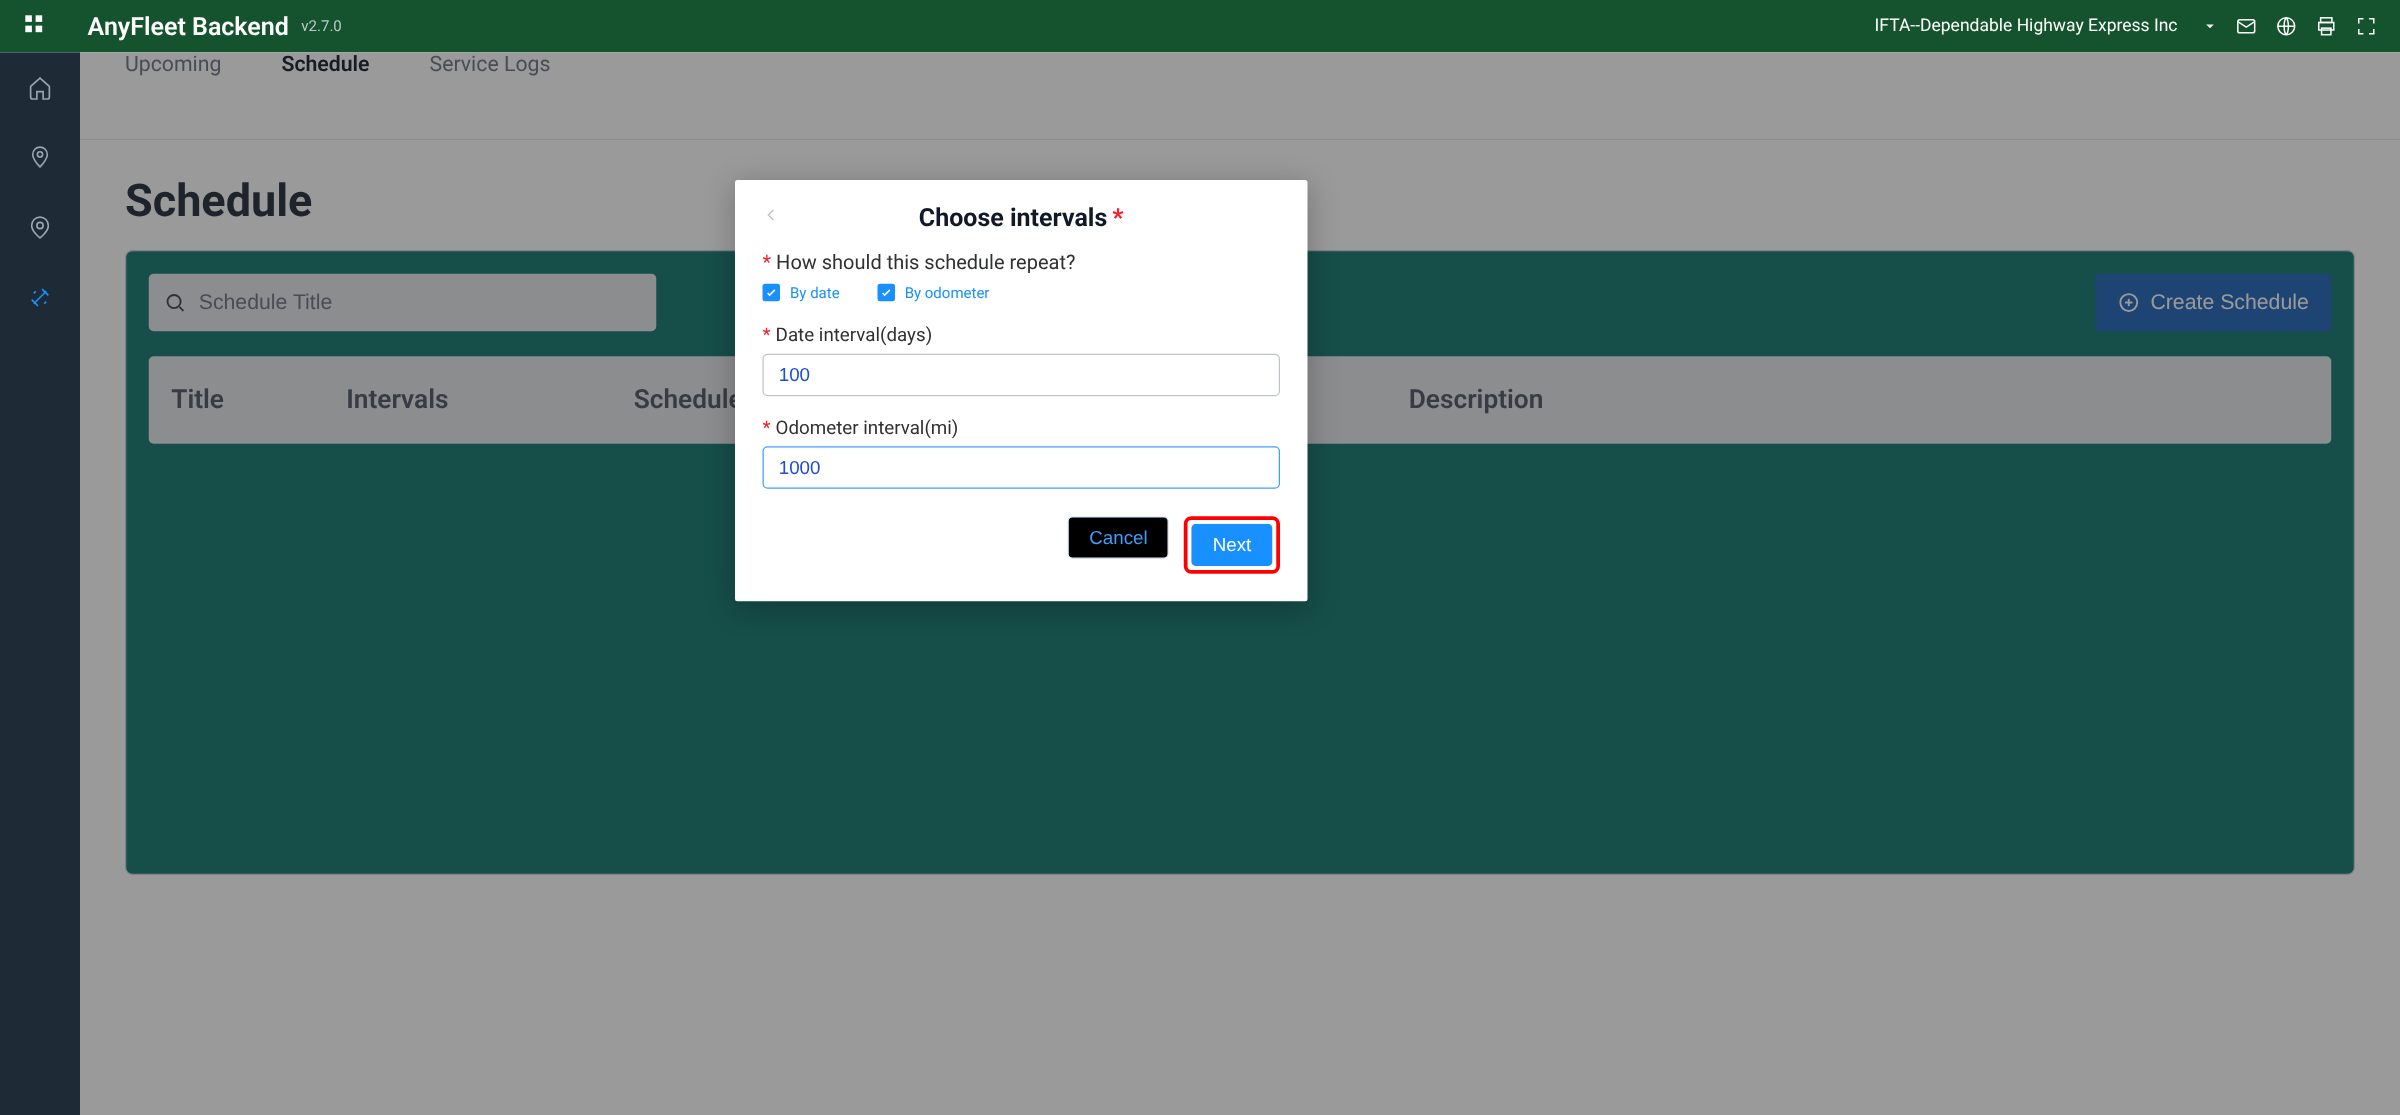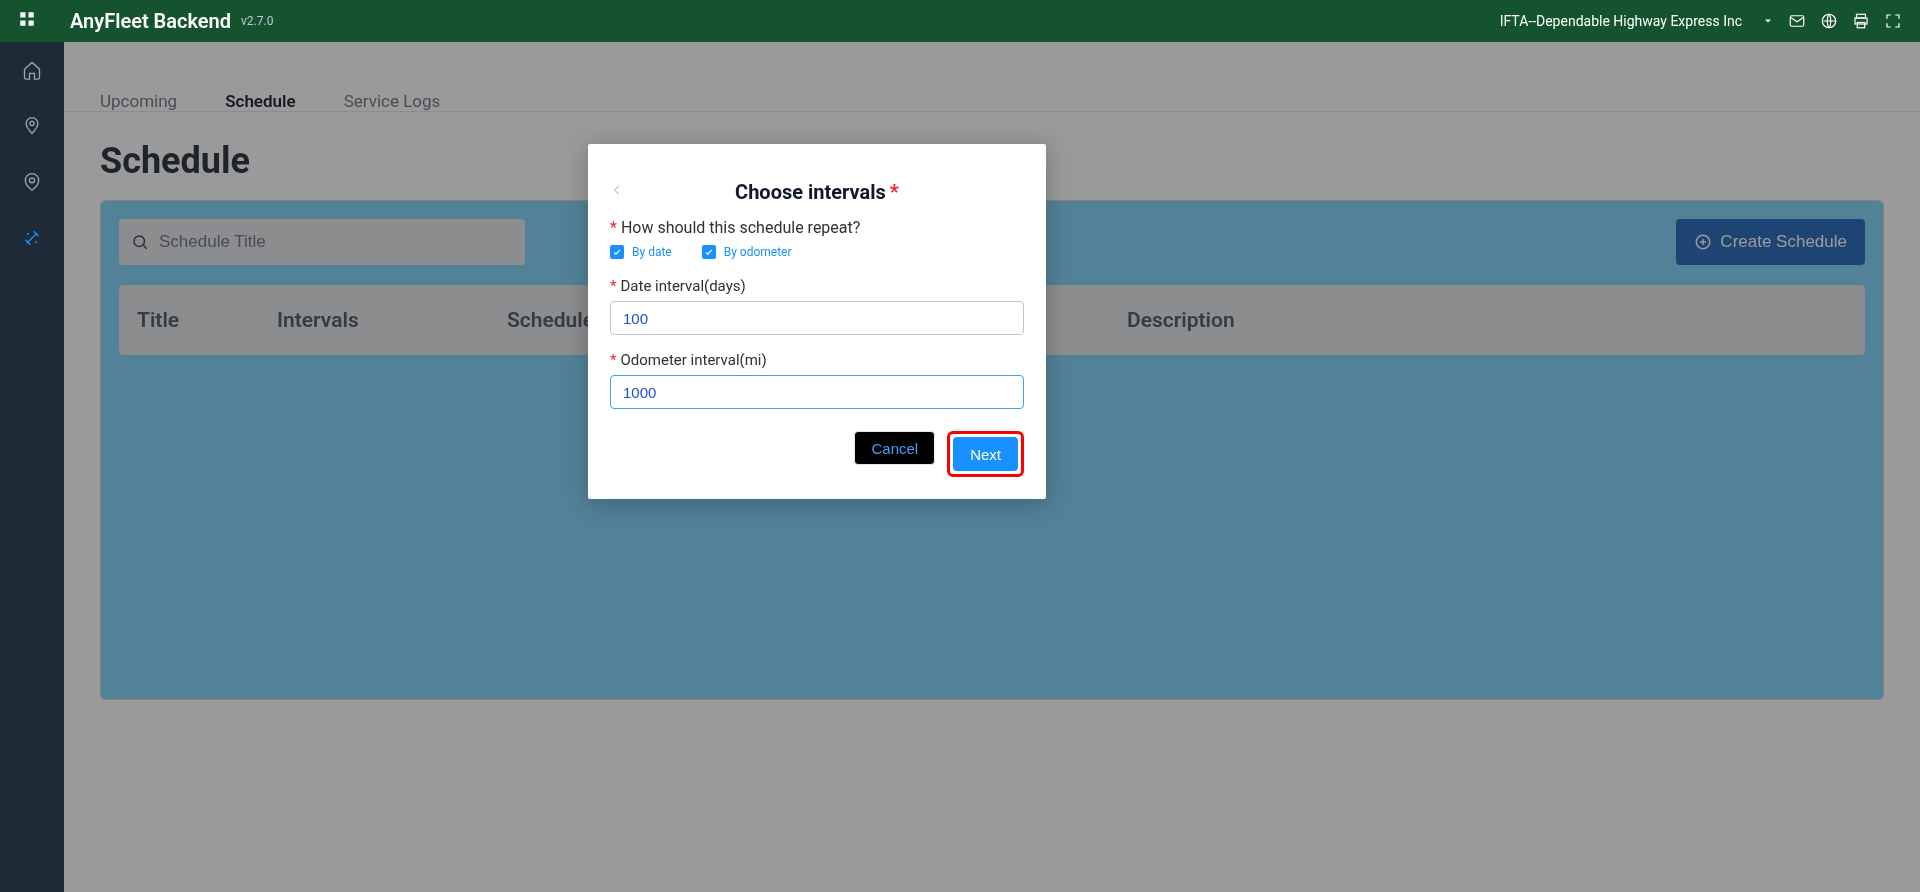--- a/index.html
+++ b/index.html
@@ -15,45 +15,45 @@
   .topbar .icon-btn { margin-left: 14px; display: flex; align-items: center; }
   .topbar .icon-btn svg { width: 18px; height: 18px; fill: none; stroke: #fff; stroke-width: 1.6; }
 
   
   .sidebar { position: absolute; top: 42px; left: 0; bottom: 0; width: 64px; background: #1f2a37; padding-top: 18px; display: flex; flex-direction: column; align-items: center; gap: 32px; }
   .sidebar .nav-icon svg { width: 20px; height: 20px; fill: none; stroke: #9aa5b1; stroke-width: 1.6; }
   .sidebar .nav-icon.active svg { stroke: #1890ff; }
 
   
   .main { position: absolute; left: 64px; top: 42px; right: 0; bottom: 0; background: #fff; }
-  .tabs { height: 70px; display: flex; align-items: flex-end; gap: 48px; padding: 0 36px; border-bottom: 1px solid #e5e7eb; color: #6b7280; font-size: 17px; }
+  .tabs { height: 70px; display: flex; align-items: flex-start; gap: 48px; padding: 0 36px; border-bottom: 1px solid #e5e7eb; color: #6b7280; font-size: 17px; }
   .tabs .tab.active { color: #111827; font-weight: 600; }
   .page-title { font-size: 36px; font-weight: 700; color: #1f2937; padding: 28px 36px 18px; }
-  .panel { margin: 0 36px 40px; border: 1px solid #d1d5db; border-radius: 6px; background: #7dd3fc; padding: 18px; height: 500px; }
+  .panel { margin: 0 36px 40px; border: 1px solid #d1d5db; border-radius: 6px; background: #0f766e; padding: 18px; height: 500px; }
   .panel-top { display: flex; justify-content: space-between; align-items: center; margin-bottom: 20px; }
   .search-box { width: 406px; height: 46px; background: #e5e7eb; border-radius: 4px; display: flex; align-items: center; padding: 0 12px; color: #6b7280; }
   .search-box svg { width: 18px; height: 18px; stroke: #374151; fill: none; stroke-width: 2; margin-right: 10px; }
   .search-box input { flex:1; border:none; background:transparent; font-size:17px; color:#374151; outline:none; }
   .search-box input::placeholder { color:#6b7280; }
   .create-btn { background: #1e63b8; color: #fff; border: none; border-radius: 4px; height: 46px; padding: 0 18px; font-size: 17px; display: flex; align-items: center; gap: 8px; }
   .create-btn svg { width: 18px; height: 18px; stroke: #fff; fill: none; stroke-width: 2; }
   .table-head { display: flex; background: #e5e7eb; height: 70px; align-items: center; color: #4b5563; font-size: 21px; font-weight: 600; border-radius: 4px; }
   .th { padding-left: 18px; }
   .th.title { width: 140px; }
   .th.intervals { width: 230px; }
   .th.type { width: 300px; }
   .th.service { width: 320px; }
   .th.desc { flex: 1; }
 
   
   .dim { position: absolute; inset: 42px 0 0 64px; background: rgba(30,30,30,0.45); }
 
   
   .modal { position: absolute; left: 588px; top: 144px; width: 458px; background: #fff; border-radius: 2px; box-shadow: 0 4px 24px rgba(0,0,0,0.25); padding: 18px 22px 22px; }
-  .modal .mhead { display: flex; justify-content: center; position: relative; margin-bottom: 14px; margin-top: 18px; }
+  .modal .mhead { display: flex; justify-content: center; position: relative; margin-bottom: 14px; }
   .modal .back-icon { position: absolute; left: 0; top: 2px; }
   .modal .back-icon svg { width: 14px; height: 14px; stroke: #c0c4cc; fill: none; stroke-width: 2; }
   .modal .mtitle { font-size: 20px; font-weight: 700; color: #111827; }
   .modal .mtitle .star { color: #f5222d; margin-left: 4px; }
   .modal .flabel { font-size: 16px; color: #303133; margin-top: 4px; margin-bottom: 8px; }
   .modal .flabel .star { color: #f5222d; margin-right: 4px; }
   .modal .checks { display: flex; gap: 30px; margin-bottom: 18px; }
   .modal .chk { display: flex; align-items: center; gap: 8px; color: #1890ff; font-size: 12px; }
   .modal .chk .box { width: 14px; height: 14px; background: #1890ff; display: flex; align-items: center; justify-content: center; border-radius: 2px; }
   .modal .chk .box svg { width: 10px; height: 10px; stroke: #fff; stroke-width: 3; fill: none; }

